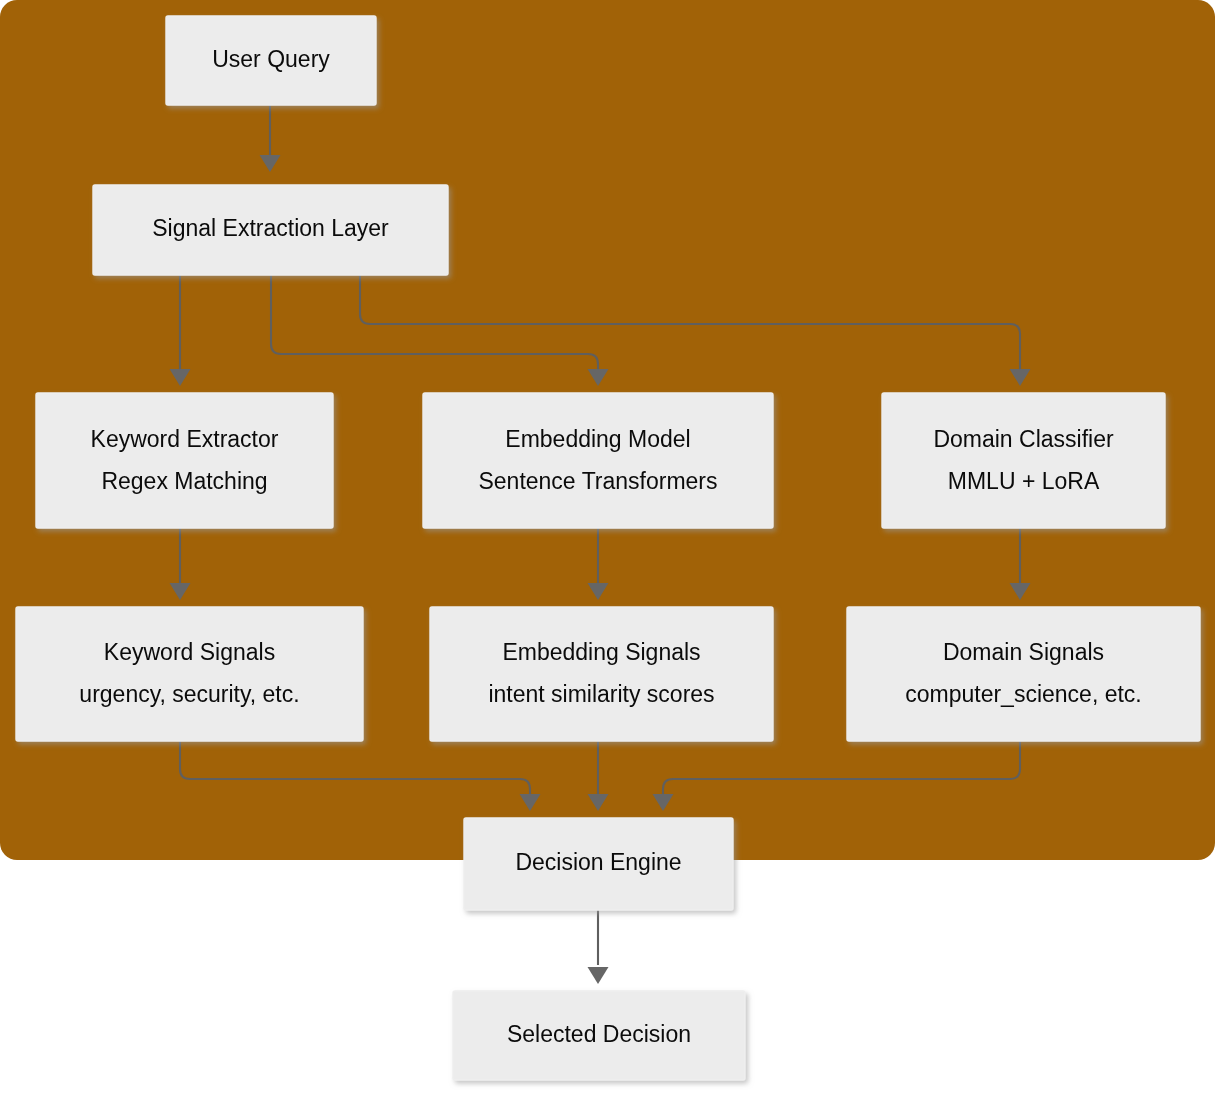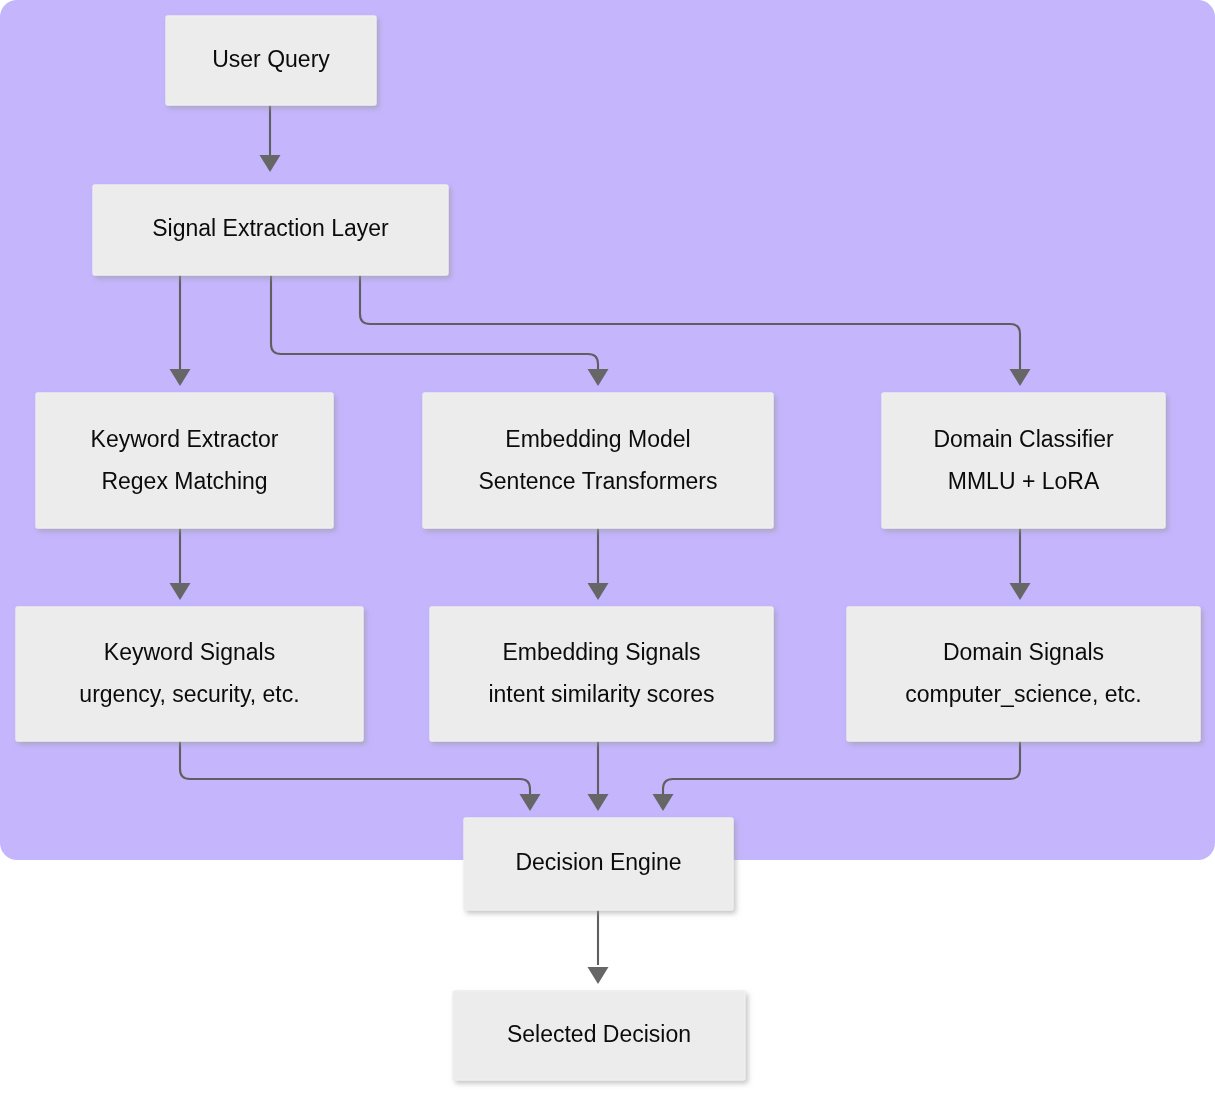--- a/index.html
+++ b/index.html
@@ -10,21 +10,21 @@
   body {
     width: 1215px;
     height: 1096px;
     font-family: "Liberation Sans", sans-serif;
     overflow: hidden;
   }
   #diagram-root {
     position: relative;
     width: 1215px;
     height: 860px;
-    background: #c4b5fd;
+    background: #a16207;
     border-radius: 17px;
   }
   svg.flow {
     position: absolute;
     left: 0;
     top: 0;
     width: 1215px;
     height: 1096px;
     display: block;
   }

